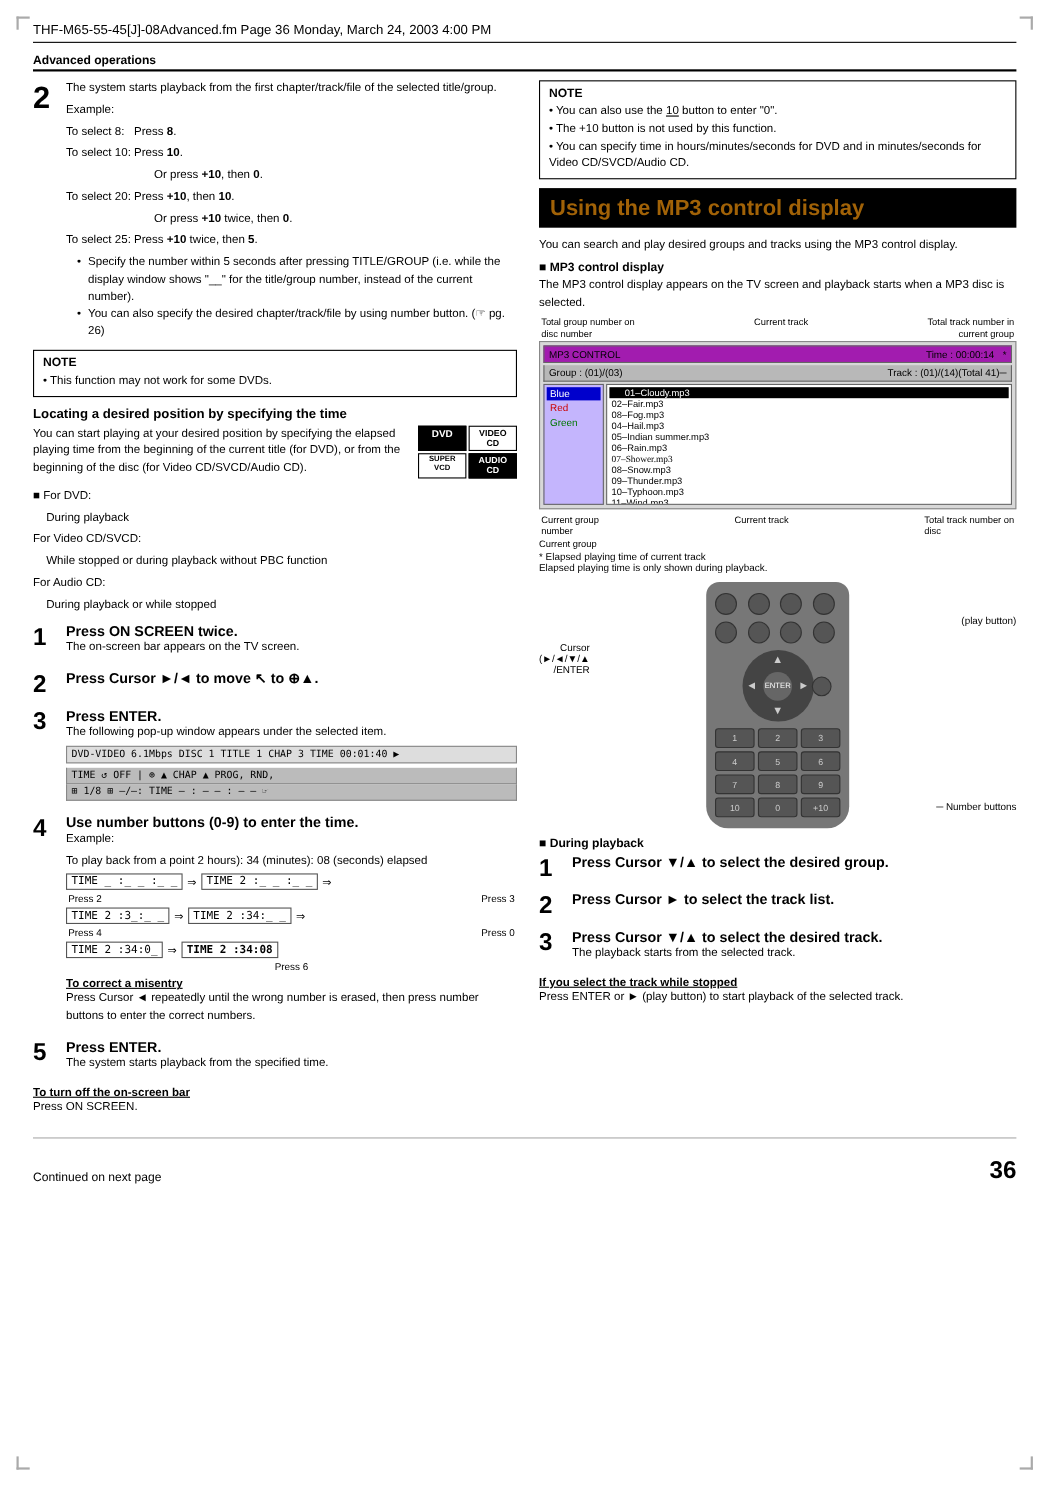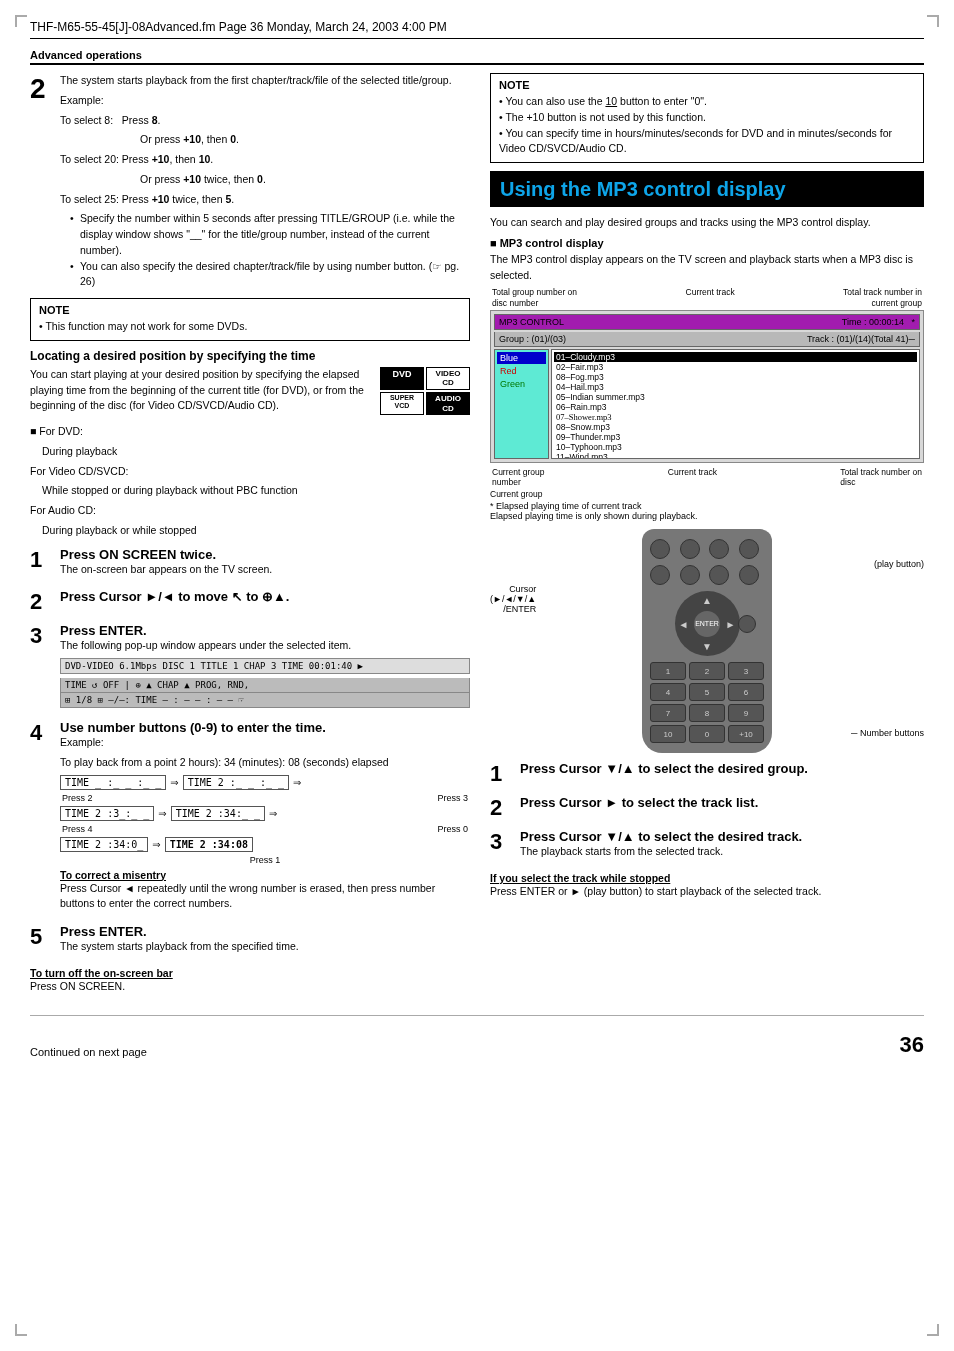--- a/index.html
+++ b/index.html
@@ -61,21 +61,21 @@
 
     .body-text-small {
       font-size: 10.5px;
       line-height: 1.5;
       margin-bottom: 4px;
     }
 
     
     .section-title-box {
       background: #000;
-      color: #0ea5e9;
+      color: #a16207;
       padding: 6px 10px;
       margin-bottom: 8px;
     }
 
     .section-title-box h2 {
       font-size: 20px;
       font-weight: bold;
       line-height: 1.2;
     }
 
@@ -242,20 +242,21 @@
   <div class="main-content">
 
     <div class="left-col">
 
       <div class="step-inline">
         <div class="num">2</div>
         <div class="content">
           <div class="body-text-small">The system starts playback from the first chapter/track/file of the selected title/group.</div>
           <div class="body-text-small">Example:</div>
           <div class="body-text-small">To select 8: &nbsp; Press <strong>8</strong>.</div>
+          <div class="body-text-small">To select 10: Press <strong>10</strong>.</div>
           <div class="body-text-small" style="margin-left:80px">Or press <strong>+10</strong>, then <strong>0</strong>.</div>
           <div class="body-text-small">To select 20: Press <strong>+10</strong>, then <strong>10</strong>.</div>
           <div class="body-text-small" style="margin-left:80px">Or press <strong>+10</strong> twice, then <strong>0</strong>.</div>
           <div class="body-text-small">To select 25: Press <strong>+10</strong> twice, then <strong>5</strong>.</div>
           <ul class="bullet-list">
             <li>Specify the number within 5 seconds after pressing TITLE/GROUP (i.e. while the display window shows "__" for the title/group number, instead of the current number).</li>
             <li>You can also specify the desired chapter/track/file by using number button. (☞ pg. 26)</li>
           </ul>
         </div>
       </div>
@@ -348,21 +349,21 @@
             <div style="display:flex; justify-content:space-between; font-size:9px; padding:0 2px; margin-bottom:3px;">
               <span>Press 4</span>
               <span>Press 0</span>
             </div>
 
             <div style="display:flex; align-items:center; gap:4px; margin-bottom:3px; font-size:10px;">
               <span class="time-box">TIME 2 :34:0_</span>
               <span>⇒</span>
               <span class="time-box" style="font-weight:bold;">TIME 2 :34:08</span>
             </div>
-            <div style="font-size:9px; padding:0 2px; margin-bottom:3px; text-align:center;">Press 1</div>
+            <div style="font-size:9px; padding:0 2px; margin-bottom:3px; text-align:center;">Press 6</div>
           </div>
 
           <div class="underline-heading">To correct a misentry</div>
           <div class="body-text-small">Press Cursor ◄ repeatedly until the wrong number is erased, then press number buttons to enter the correct numbers.</div>
         </div>
       </div>
 
       <div class="step-inline">
         <div class="num" style="font-size:22px;">5</div>
         <div class="content">
@@ -411,28 +412,28 @@
           <span>Time : 00:00:14 &nbsp; *</span>
         </div>
 
         <div style="display:flex; justify-content:space-between; background:#b8b8b8; border:1px solid #666; border-top:none; padding:2px 4px; margin-bottom:2px; font-size:9px;">
           <span>Group : (01)/(03)</span>
           <span>Track : (01)/(14)(Total 41)─</span>
         </div>
 
         <div style="display:flex; gap:2px;">
 
-          <div style="width:55px; border:1px solid #666; background:#5eead4; padding:2px;">
+          <div style="width:55px; border:1px solid #666; background:#c4b5fd; padding:2px;">
             <div style="background:#0000cc; color:#fff; font-size:9px; padding:1px 3px; margin-bottom:1px;">Blue</div>
             <div style="color:#cc0000; font-size:9px; padding:1px 3px; margin-bottom:1px;">Red</div>
             <div style="color:#007700; font-size:9px; padding:1px 3px;">Green</div>
           </div>
 
           <div style="flex:1; border:1px solid #666; background:#fff; padding:2px; max-height:110px; overflow:hidden;">
-            <div style="background:#000; color:#fff; font-size:8.5px; padding:0 2px;">01–Cloudy.mp3</div>
+            <div style="background:#000; color:#fff; font-size:8.5px; padding:0 14px;">01–Cloudy.mp3</div>
             <div style="font-size:8.5px; padding:0 2px;">02–Fair.mp3</div>
             <div style="font-size:8.5px; padding:0 2px;">08–Fog.mp3</div>
             <div style="font-size:8.5px; padding:0 2px;">04–Hail.mp3</div>
             <div style="font-size:8.5px; padding:0 2px;">05–Indian summer.mp3</div>
             <div style="font-size:8.5px; padding:0 2px;">06–Rain.mp3</div>
             <div style="font-size:8.5px; padding:0 2px;font-family:Liberation Serif, serif;">07–Shower.mp3</div>
             <div style="font-size:8.5px; padding:0 2px;">08–Snow.mp3</div>
             <div style="font-size:8.5px; padding:0 2px;">09–Thunder.mp3</div>
             <div style="font-size:8.5px; padding:0 2px;">10–Typhoon.mp3</div>
             <div style="font-size:8.5px; padding:0 2px;">11–Wind.mp3</div>
@@ -505,20 +506,21 @@
         </div>
 
         <div style="position:absolute; right:0; top:30px; font-size:9px; text-align:left;">
           (play button)
         </div>
         <div style="position:absolute; right:0; bottom:15px; font-size:9px; text-align:left;">
           ─ Number buttons
         </div>
       </div>
 
+      <div class="sub-heading-sm" style="margin-top:8px;">■ During playback</div>
 
       <div class="step-inline">
         <div class="num" style="font-size:22px;">1</div>
         <div class="content">
           <div class="step-text">Press Cursor ▼/▲ to select the desired group.</div>
         </div>
       </div>
 
       <div class="step-inline">
         <div class="num" style="font-size:22px;">2</div>

